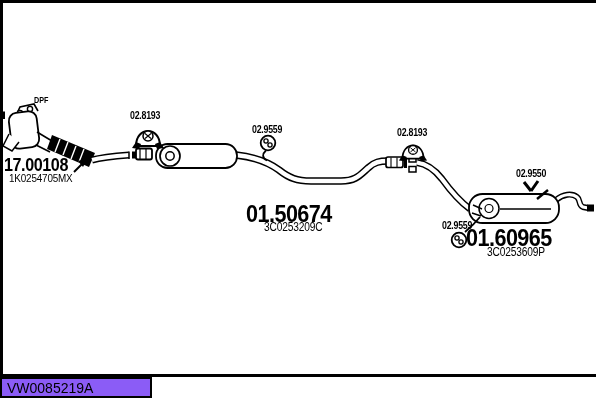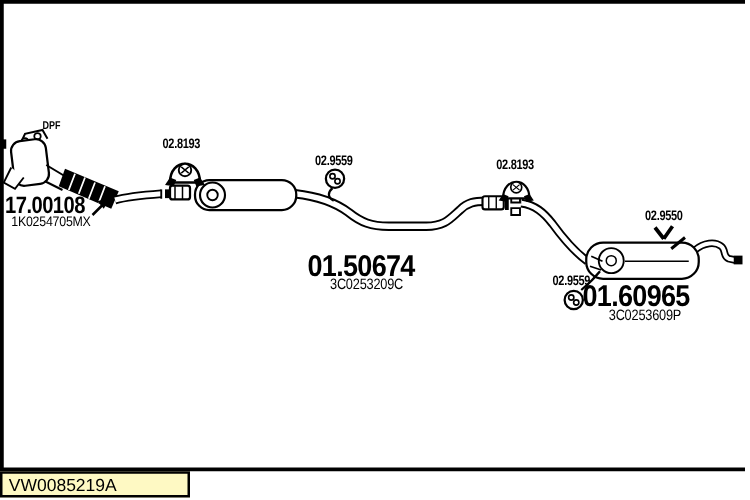--- a/index.html
+++ b/index.html
@@ -10,21 +10,21 @@
   svg.draw{position:absolute;left:0;top:0;}
   .lbl{position:absolute;color:#000;white-space:nowrap;line-height:1;
        transform-origin:left top;}
   .sm{font-size:11px;font-weight:bold;transform:scaleX(.8);letter-spacing:-.3px;}
   .big{font-size:24px;font-weight:bold;transform:scaleX(.9);letter-spacing:-.6px;}
   .big2{font-size:19px;font-weight:bold;transform:scaleX(.85);letter-spacing:-.5px;}
   .oem{font-size:12px;font-weight:normal;transform:scaleX(.85);letter-spacing:-.2px;}
   .oem2{font-size:11px;font-weight:normal;transform:scaleX(.9);letter-spacing:-.2px;}
   .tag{font-size:9px;font-weight:bold;transform:scaleX(.8);}
   .code-box{position:absolute;left:0;top:377px;width:152px;height:21px;
-            border:2px solid #000;box-sizing:border-box;background:#fef9c3;
+            border:2px solid #000;box-sizing:border-box;background:#8b5cf6;
             display:flex;align-items:center;padding-left:5px;}
   .code-box span{font-size:14px;letter-spacing:0;}
 </style>
 </head>
 <body>
 
 <div class="stage">
 
   <div class="frame"></div>
 

